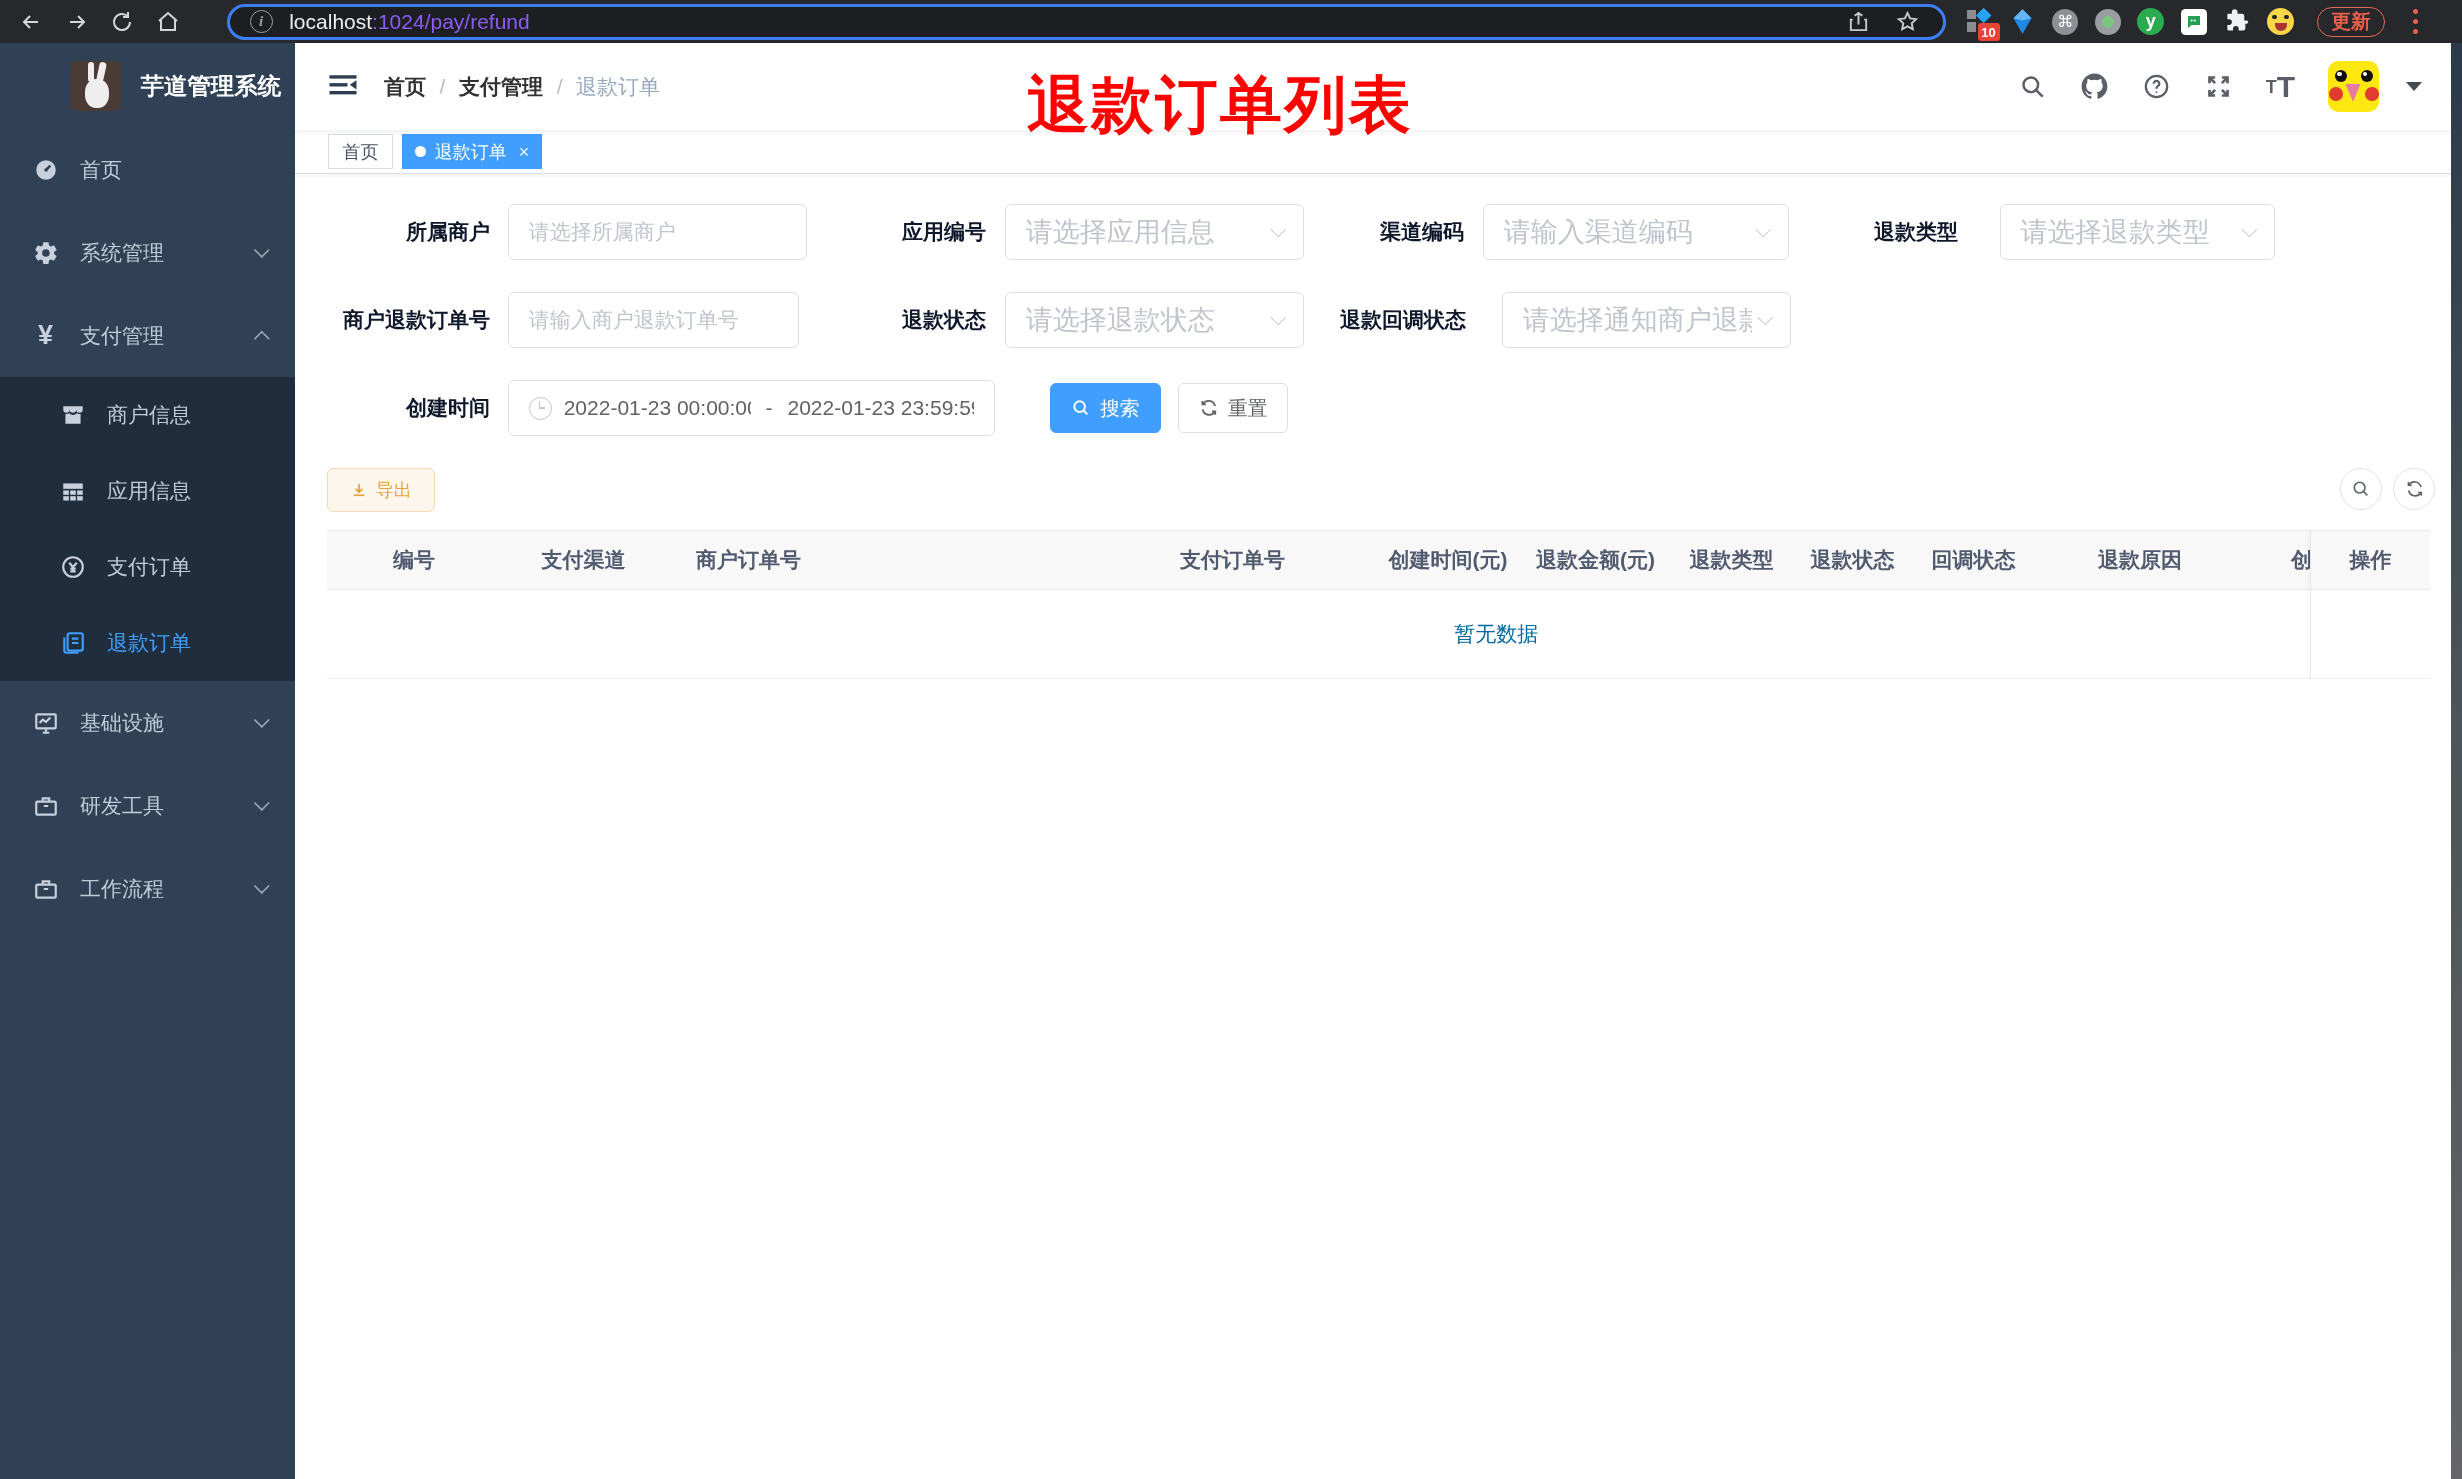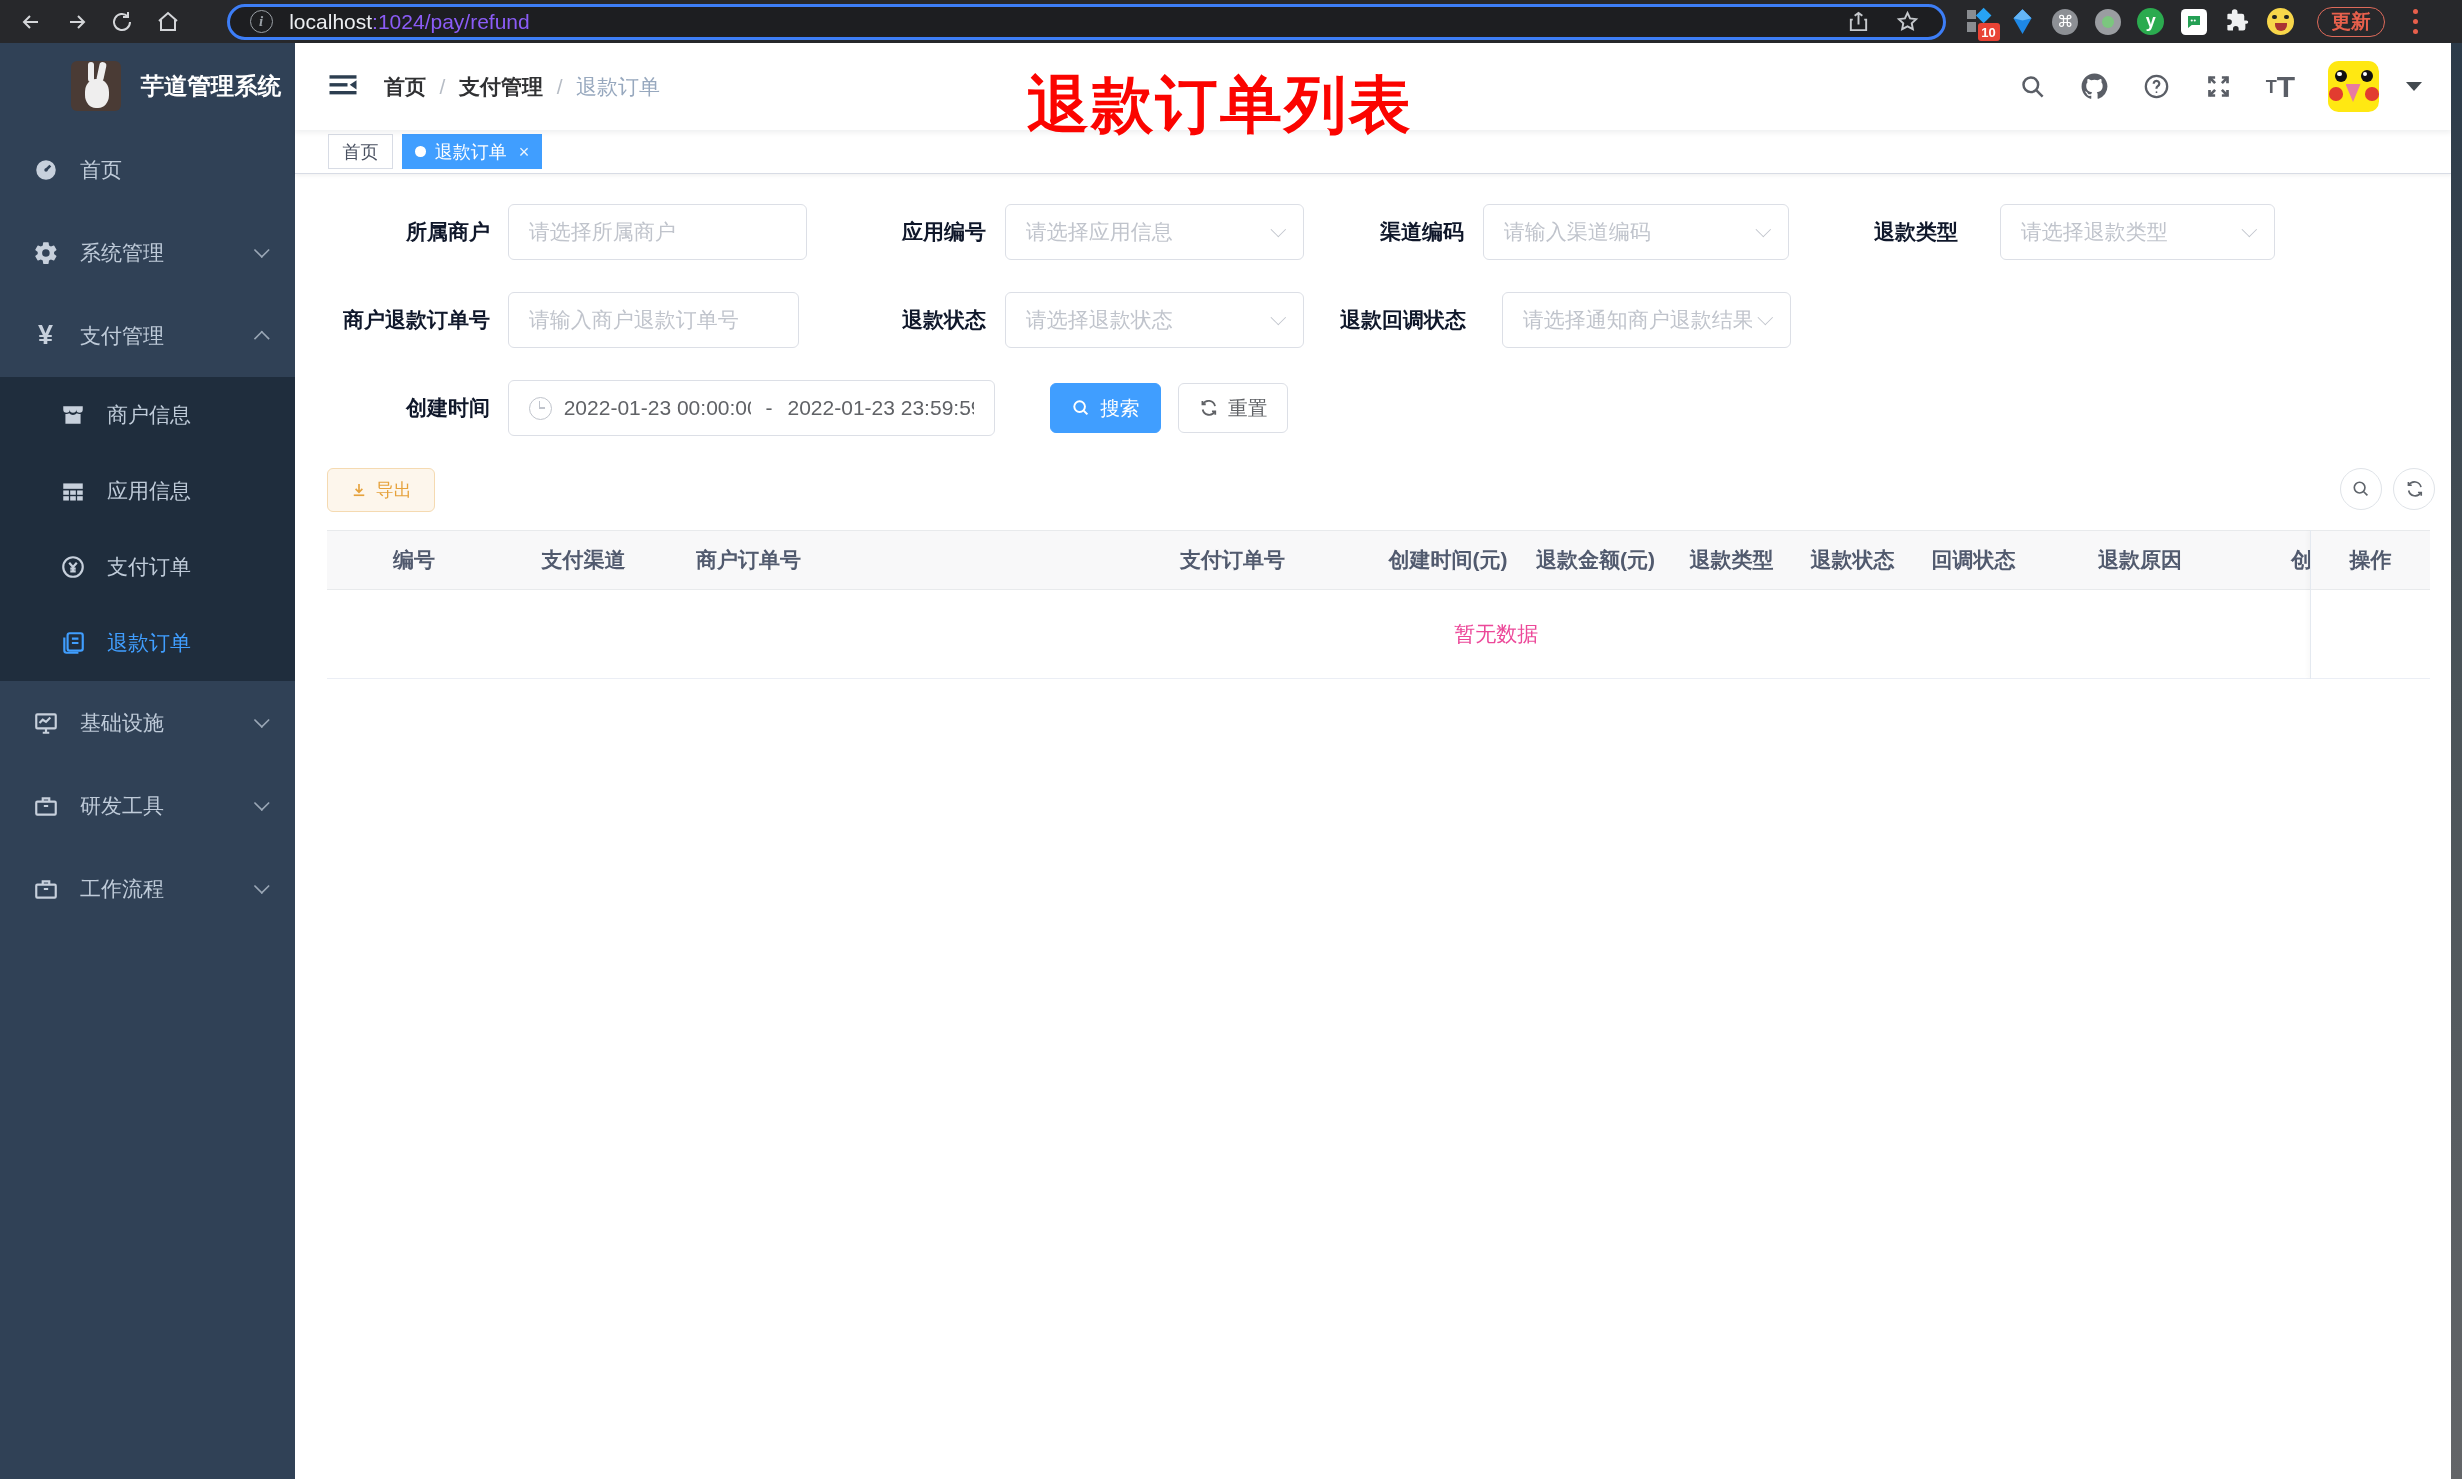--- a/index.html
+++ b/index.html
@@ -79,21 +79,21 @@
   .tag-dot { width:10.6px; height:10.6px; border-radius:50%; background:#fff; margin-right:9px; }
   .tag-close { margin-left:12px; font-size:18px; line-height:1; opacity:.9; }
 
   
   .content { position:relative; padding:30px 0 0 32px; }
   .f-row { display:flex; align-items:center; height:56px; margin-bottom:32px; }
   .f-label { font-size:21px; color:#0f172a; font-weight:700; text-align:right; white-space:nowrap; }
   .field { height:56px; border:0.8px solid #dcdfe6; border-radius:6px; background:#fff; display:flex; align-items:center; padding:0 19.7px; position:relative; cursor:pointer; }
   .field input { border:none; outline:none; width:100%; font-size:21px; color:#606266; background:transparent; font-family:inherit; }
   .field input::placeholder { color:#c0c4cc; }
-  .ph { color:#c0c4cc; font-size:21px; white-space:nowrap; overflow:hidden; flex:1; }
+  .ph { color:#c0c4cc; font-size:27px; white-space:nowrap; overflow:hidden; flex:1; }
   .sel-arrow { width:10.6px; height:10.6px; border-right:1.5px solid #c0c4cc; border-bottom:1.5px solid #c0c4cc; transform:rotate(45deg); margin-top:-6px; flex:0 0 auto; margin-left:7.6px;}
   .date-field { cursor:text; }
   .date-val { font-size:21px; color:#606266; white-space:nowrap; overflow:hidden; }
   .date-sep { margin:0 15px; color:#606266; font-size:21px; }
   .clock { width:23px; height:23px; border:1.5px solid #c0c4cc; border-radius:50%; position:relative; margin-right:12px; flex:0 0 auto;}
   .clock::after { content:""; position:absolute; left:9px; top:3.8px; width:1.5px; height:7.6px; background:#c0c4cc; }
   .clock::before { content:""; position:absolute; left:9px; top:9.8px; width:6px; height:1.5px; background:#c0c4cc; }
   .btn { height:50px; border-radius:6px; font-size:19.7px; display:flex; align-items:center; justify-content:center; cursor:pointer; white-space:nowrap;}
   .btn svg { width:19.7px; height:19.7px; margin-right:9px; }
   .btn-primary { background:#409eff; border:0.8px solid #409eff; color:#fff; }
@@ -102,21 +102,21 @@
   .btn-export svg { width:18px; height:18px; margin-right:7.6px; }
   .toolbar-row { position:relative; height:44px; margin-top:0; }
   .circle-btn { position:absolute; top:0; width:42px; height:42px; border:0.8px solid #dfe3e8; border-radius:50%; background:#fff; display:flex; align-items:center; justify-content:center; color:#5f646b; cursor:pointer;}
   .circle-btn svg { width:19.7px; height:19.7px; }
 
   
   .table-wrap { position:relative; margin-top:18px; width:2103px; overflow:hidden; }
   .thead { display:flex; height:60px; align-items:center; background:#f8f8f9; border-top:0.8px solid #e8eaec; border-bottom:0.8px solid #e8eaec; width:2192px; }
   .th { font-size:21px; color:#515a6e; font-weight:700; text-align:center; white-space:nowrap; flex:0 0 auto; }
   .trow-empty { position:relative; height:89px; background:#fff; border-bottom:0.8px solid #ebeef5; }
-  .empty-text { position:absolute; left:55.6%; top:50%; transform:translate(-50%,-50%); color:#ec4899; font-size:21px; white-space:nowrap;}
+  .empty-text { position:absolute; left:55.6%; top:50%; transform:translate(-50%,-50%); color:#0369a1; font-size:21px; white-space:nowrap;}
   .fixed-col { position:absolute; top:0; right:0; width:120px; height:100%; border-left:0.8px solid #e4e9f0; box-shadow:-2.3px 0 4.5px rgba(0,0,0,.03); }
   .fixed-col .fc-head { height:60px; background:#f8f8f9; border-top:0.8px solid #e8eaec; border-bottom:0.8px solid #e8eaec; display:flex; align-items:center; justify-content:center; font-size:21px; color:#515a6e; font-weight:700; }
   .fixed-col .fc-body { height:89px; background:#fff; border-bottom:0.8px solid #ebeef5;}
 </style>
 </head>
 <body>
 
 <div class="screen">
 
   <div class="browser-bar">

